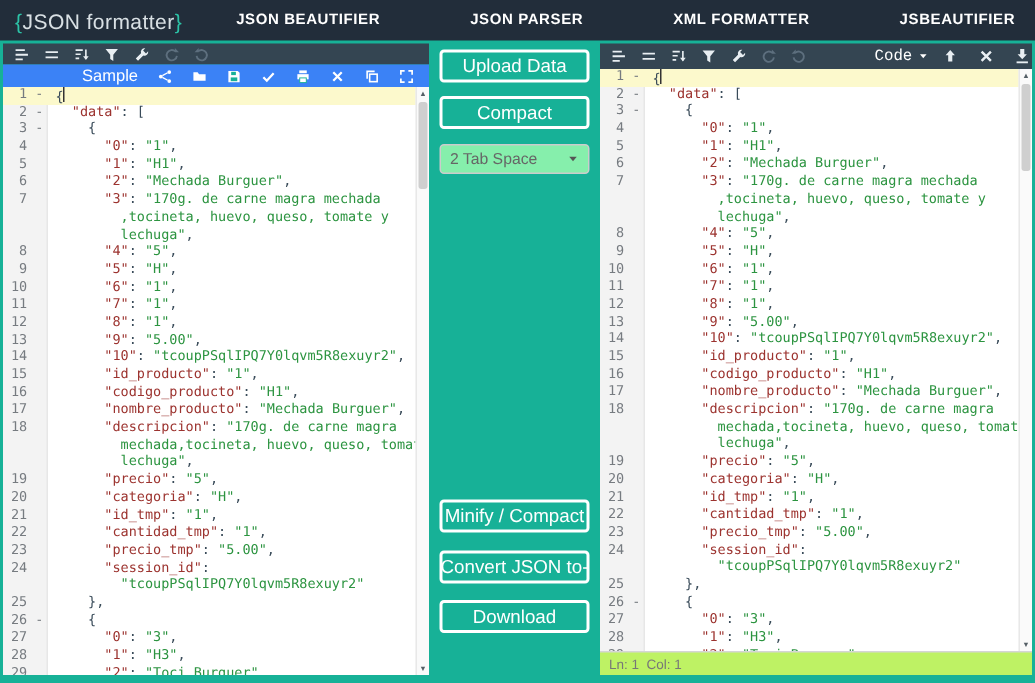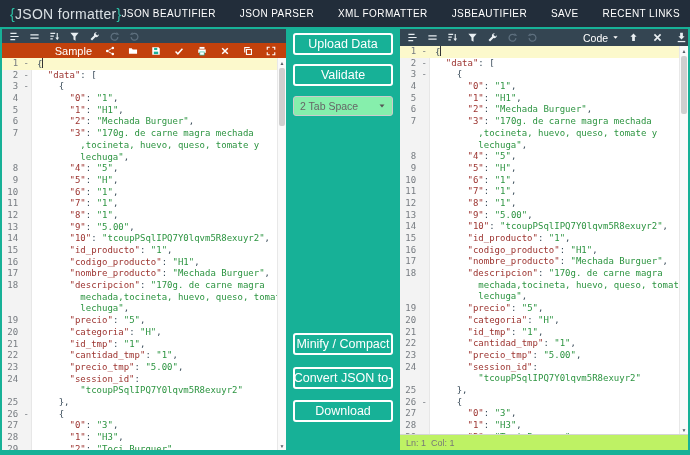--- a/index.html
+++ b/index.html
@@ -5,35 +5,35 @@
   * { margin:0; padding:0; box-sizing:border-box; }
   html,body { width:690px; height:455px; overflow:hidden; }
   body { font-family:"Liberation Sans", sans-serif; background:#17b197; position:relative; }
 
   
   .navbar { position:absolute; left:0; top:0; width:690px; height:27px;
     background:#222d3a; display:flex; align-items:center; padding:0 10px; }
   .logo { font-size:14px; color:#d9e0e4; letter-spacing:.3px; white-space:nowrap; }
   .logo .brace { color:#2cc3a7; font-weight:400; }
   .nav-items { margin-left:auto; display:flex; gap:24px; align-items:center; padding-right:4px; }
-  .nav-item { color:#ffffff; font-size:10px; font-weight:normal; letter-spacing:.4px; cursor:pointer; white-space:nowrap; }
+  .nav-item { color:#ffffff; font-size:10px; font-weight:bold; letter-spacing:.4px; cursor:pointer; white-space:nowrap;padding-left:36px; }
 
   
   .panel { position:absolute; top:29px; bottom:5px; display:flex; flex-direction:column; }
   .panel-left  { left:2px;  width:284px; }
   .panel-right { left:400px; width:288px; }
 
   .menubar { background:#344552; display:flex; align-items:center; gap:9px; padding:0 7px; flex:none; }
   .panel-left  .menubar { height:14px; }
-  .panel-right .menubar { height:17px; }
+  .panel-right .menubar { height:17px;font-family:Liberation Mono, monospace; }
   .mi { display:inline-flex; align-items:center; justify-content:center; color:#e8eef2; cursor:pointer; }
   .mi svg { width:11px; height:11px; display:block; }
   .mi.disabled { color:#5d6f7e; cursor:default; }
 
-  .samplebar { height:15px; flex:none; background:#c2410c; display:flex; align-items:center;
+  .samplebar { height:15px; flex:none; background:#3b82f6; display:flex; align-items:center;
     justify-content:flex-end; gap:13px; padding:0 10px; }
   .sample-label { color:#ffffff; font-size:11px; cursor:pointer; }
   .sb { color:#ffffff; display:inline-flex; cursor:pointer; }
   .sb svg { width:10px; height:10px; display:block; }
 
   .mode-select { color:#ffffff; font-size:10.5px; margin-left:36px; display:flex; align-items:center; gap:4px; cursor:pointer; }
   .mode-select svg { width:7px; height:7px; }
   .right-actions { margin-left:auto; display:flex; gap:13px; align-items:center; }
 
   
@@ -289,21 +289,21 @@
     <div class="scrollbar">
       <div class="sc-btn sc-up">▲</div>
       <div class="sc-thumb"></div>
       <div class="sc-btn sc-down">▼</div>
     </div>
   </div>
 </div>
 
 <div class="mid">
   <button class="mid-btn" style="top:4px">Upload Data</button>
-  <button class="mid-btn" style="top:35px">Validate</button>
+  <button class="mid-btn" style="top:35px">Compact</button>
   <div class="mid-select" style="top:67px">
     <span>2 Tab Space</span>
     <svg>
         <use href="#i-chev"></use>
       </svg>
   </div>
   <button class="mid-btn" style="top:338px">Convert JSON to-</button>
   <button class="mid-btn" style="top:304px">Minify / Compact</button>
   <button class="mid-btn" style="top:371px">Download</button>
   <div class="full-form" style="top:403px">JSON Full Form</div>

